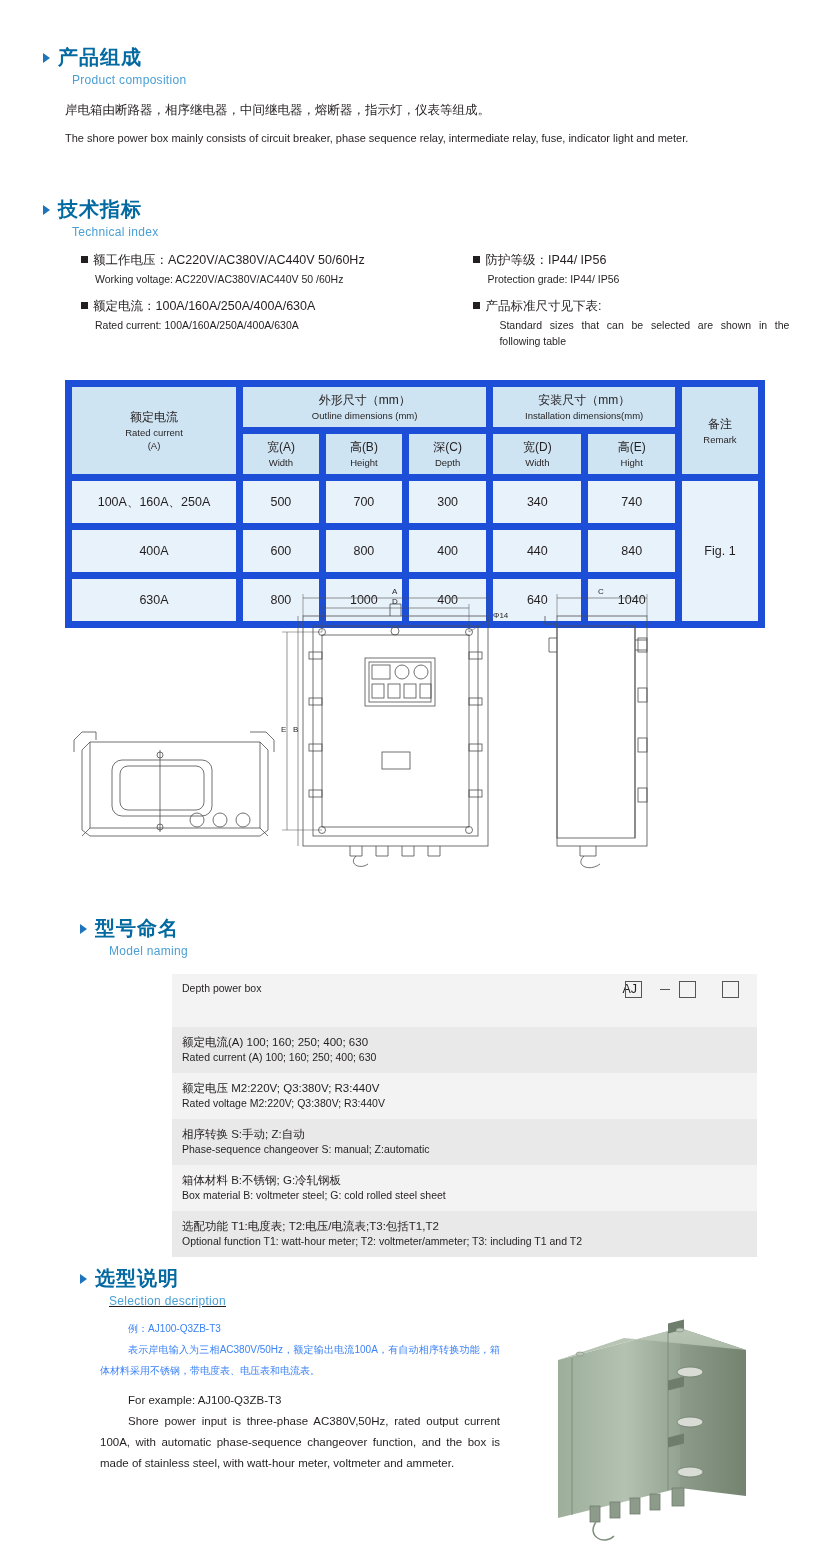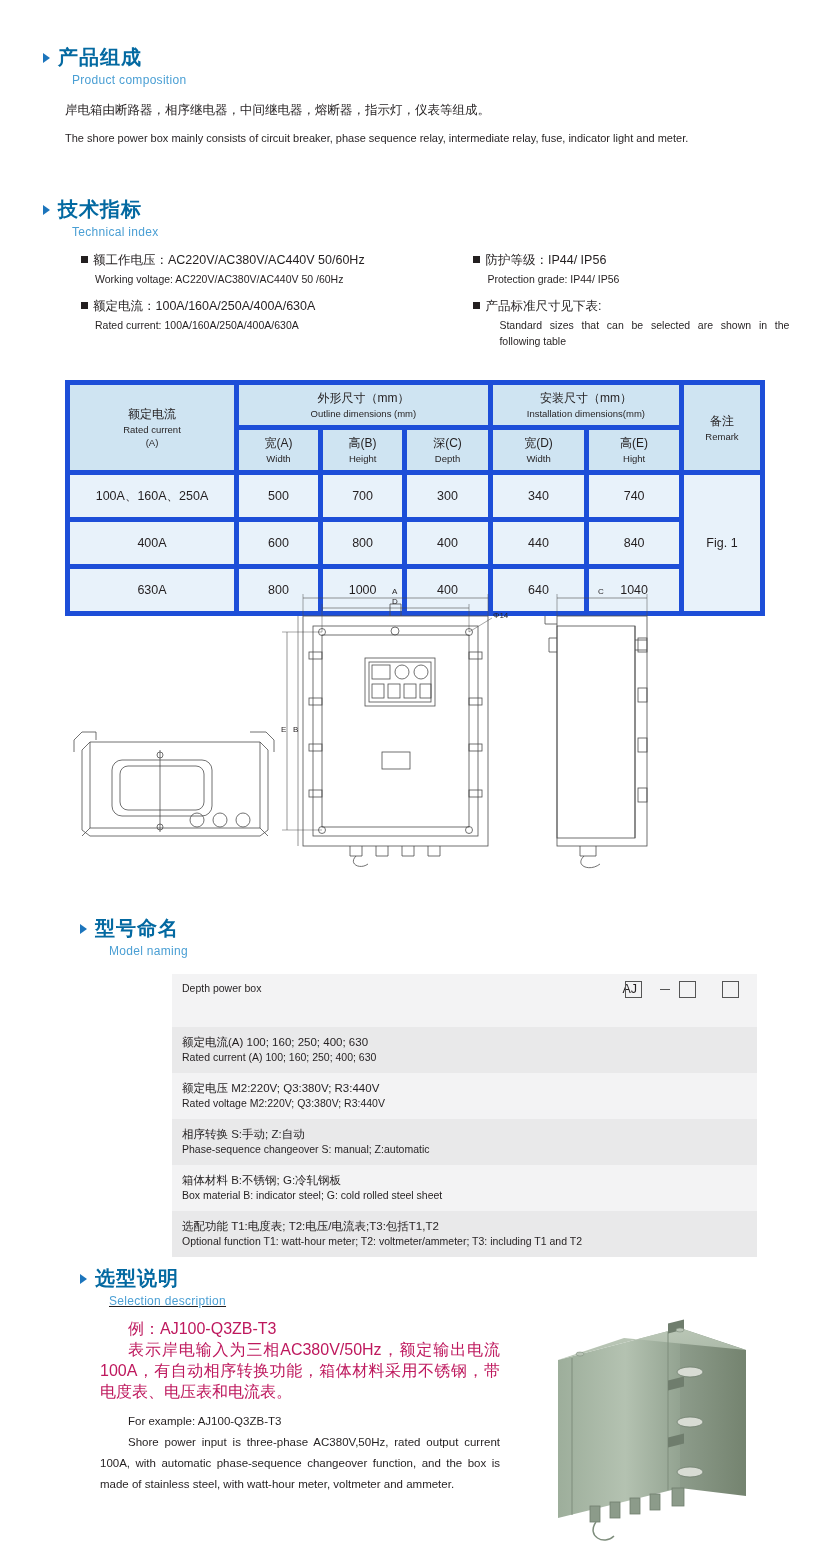--- a/index.html
+++ b/index.html
@@ -45,21 +45,21 @@
   .ti-col.right{width:340px;margin-left:38px;}
   .ti-item{margin-bottom:11px;}
   .ti-cn{font-size:12.5px;color:#231f20;line-height:17px;}
   .ti-en{font-size:10.5px;color:#231f20;line-height:16px;margin-left:14px;margin-top:2px;}
   .sq{display:inline-block;width:7px;height:7px;background:#231f20;margin-right:5px;vertical-align:1px;}
   .ti-en.indent2{margin-left:26px;text-align:justify;width:290px;}
 
   
   .spec-table{position:absolute;left:65px;top:380px;width:700px;border-collapse:collapse;}
   .spec-table td,.spec-table th{
-    border:5px solid #1d4ed8;
+    border:7px solid #1d4ed8;
     text-align:center;
     color:#231f20;
     font-weight:normal;
   }
   .spec-table thead td{background:#cfe4f2;padding:5px 2px;}
   .hd-cn{font-size:12px;display:block;line-height:17px;}
   .hd-en{font-size:9.5px;display:block;line-height:13px;}
   .spec-table tbody td{background:#e8f2fa;height:40px;font-size:12.5px;}
   .spec-table tbody tr td:first-child{font-size:12.5px;}
   .remark-cell{background:#e8f2fa;font-size:12px;}
@@ -77,21 +77,21 @@
   .mn-cn{font-size:11.5px;line-height:16px;color:#231f20;}
   .mn-en{font-size:10.5px;line-height:15px;color:#231f20;}
   .mn-boxes{position:absolute;right:18px;top:6px;}
   .mn-box{display:inline-block;width:15px;height:15px;border:1px solid #555;margin-left:22px;vertical-align:middle;}
   .mn-dash{display:inline-block;width:10px;border-top:1px solid #555;vertical-align:middle;margin-left:14px;margin-right:-18px;}
   .mn-aj{position:absolute;right:120px;top:8px;font-size:12.5px;}
 
   
   #selection-description{left:80px;top:1265px;text-decoration:underline;}
   .sel-body{position:absolute;left:100px;top:1318px;width:400px;}
-  .sel-p{font-size:16px;line-height:21px;color:#be185d;text-align:justify;}
+  .sel-p{font-size:10px;line-height:21px;color:#3b82f6;text-align:justify;}
   .sel-indent{text-indent:28px;}
   .sel-en{font-size:11.5px;line-height:21px;color:#231f20;text-align:justify;}
   .gap{height:9px;}
 
   .photo{position:absolute;left:530px;top:1310px;width:250px;height:240px;}
 </style>
 </head>
 <body>
 
 <div class="page">
@@ -347,21 +347,21 @@
     <div class="mn-row light">
       <div class="mn-cn">额定电压   M2:220V;  Q3:380V;  R3:440V</div>
       <div class="mn-en">Rated voltage   M2:220V;  Q3:380V;  R3:440V</div>
     </div>
     <div class="mn-row grey">
       <div class="mn-cn">相序转换  S:手动; Z:自动</div>
       <div class="mn-en">Phase-sequence changeover  S: manual;  Z:automatic</div>
     </div>
     <div class="mn-row light">
       <div class="mn-cn">箱体材料        B:不锈钢;  G:冷轧钢板</div>
-      <div class="mn-en">Box material     B: indicator steel;  G: cold rolled steel sheet</div>
+      <div class="mn-en">Box material     B: voltmeter steel;  G: cold rolled steel sheet</div>
     </div>
     <div class="mn-row grey">
       <div class="mn-cn">选配功能          T1:电度表;  T2:电压/电流表;T3:包括T1,T2</div>
       <div class="mn-en">Optional function   T1: watt-hour meter; T2: voltmeter/ammeter; T3: including T1 and T2</div>
     </div>
   </div>
 
   <div class="section-head" id="selection-description">
     <div>
       <span class="sh-arrow"></span><span class="sh-cn">选型说明</span>

